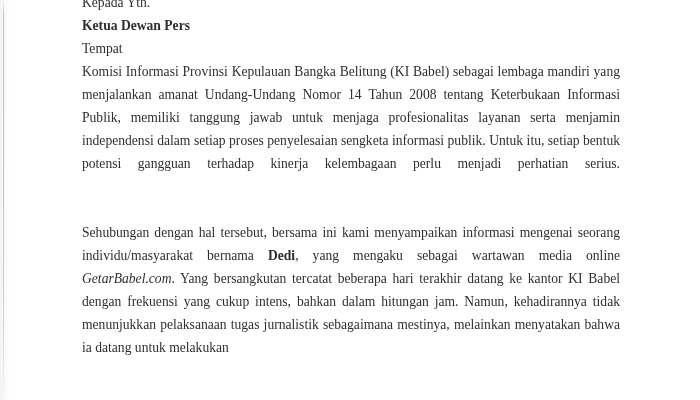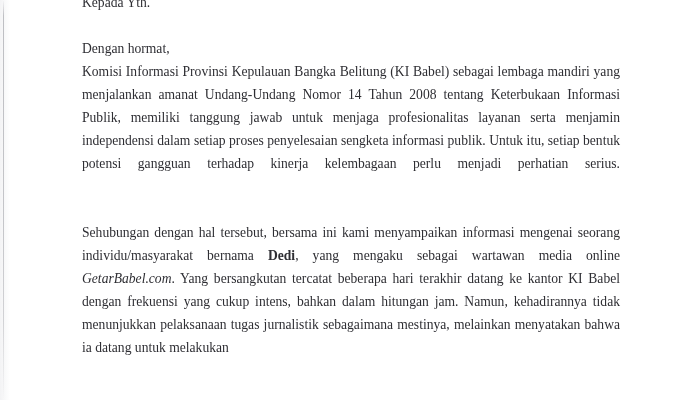--- a/index.html
+++ b/index.html
@@ -102,21 +102,22 @@
 </head>
 <body>
 
 <div class="scan-edge-wash"></div>
 <div class="scan-edge-line"></div>
 
 <div class="page">
 
   <div class="addressee-block">
     <div class="line">Kepada Yth.</div>
+    <div class="line bold">Ketua Dewan Pers</div>
+    <div class="line">Tempat</div>
   </div>
 
-  <div class="salutation">Dengan hormat,</div>
 
   <p class="para"><span>Komisi Informasi Provinsi Kepulauan Bangka Belitung (KI Babel) sebagai lembaga mandiri yang menjalankan amanat Undang-Undang Nomor 14 Tahun 2008 tentang Keterbukaan Informasi Publik, memiliki tanggung jawab untuk menjaga profesionalitas layanan serta menjamin independensi dalam setiap proses penyelesaian sengketa informasi publik. Untuk itu, setiap bentuk potensi gangguan terhadap kinerja kelembagaan perlu menjadi perhatian serius.</span></p>
 
   <p class="para spaced-above last-clipped"><span>Sehubungan dengan hal tersebut, bersama ini kami menyampaikan informasi mengenai seorang individu/masyarakat bernama </span><b>Dedi</b><span>, yang mengaku sebagai wartawan media online </span><i>GetarBabel.com</i><span>. Yang bersangkutan tercatat beberapa hari terakhir datang ke kantor KI Babel dengan frekuensi yang cukup intens, bahkan dalam hitungan jam. Namun, kehadirannya tidak menunjukkan pelaksanaan tugas jurnalistik sebagaimana mestinya, melainkan menyatakan bahwa ia datang untuk melakukan </span></p>
 
 </div>
 
 </body></html>

